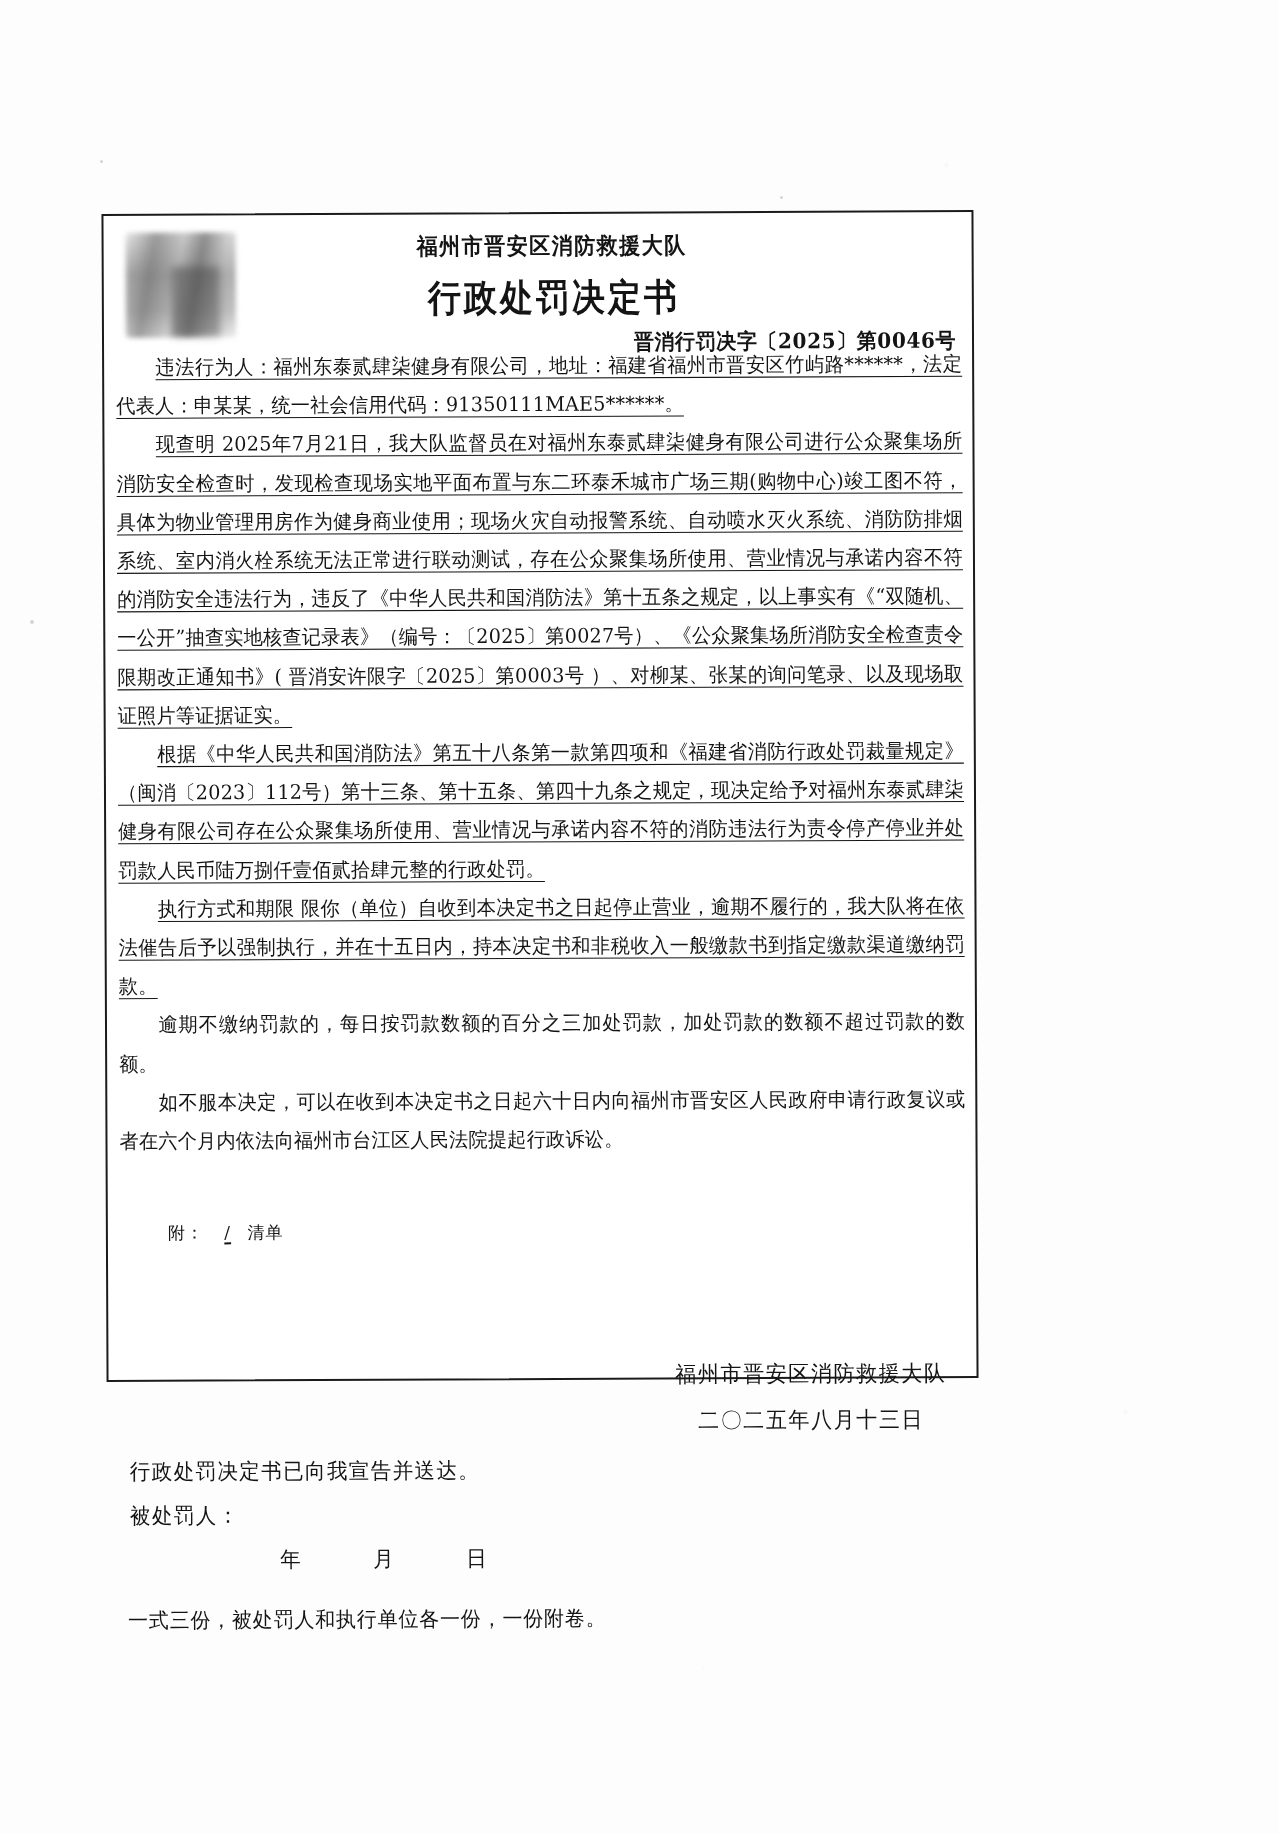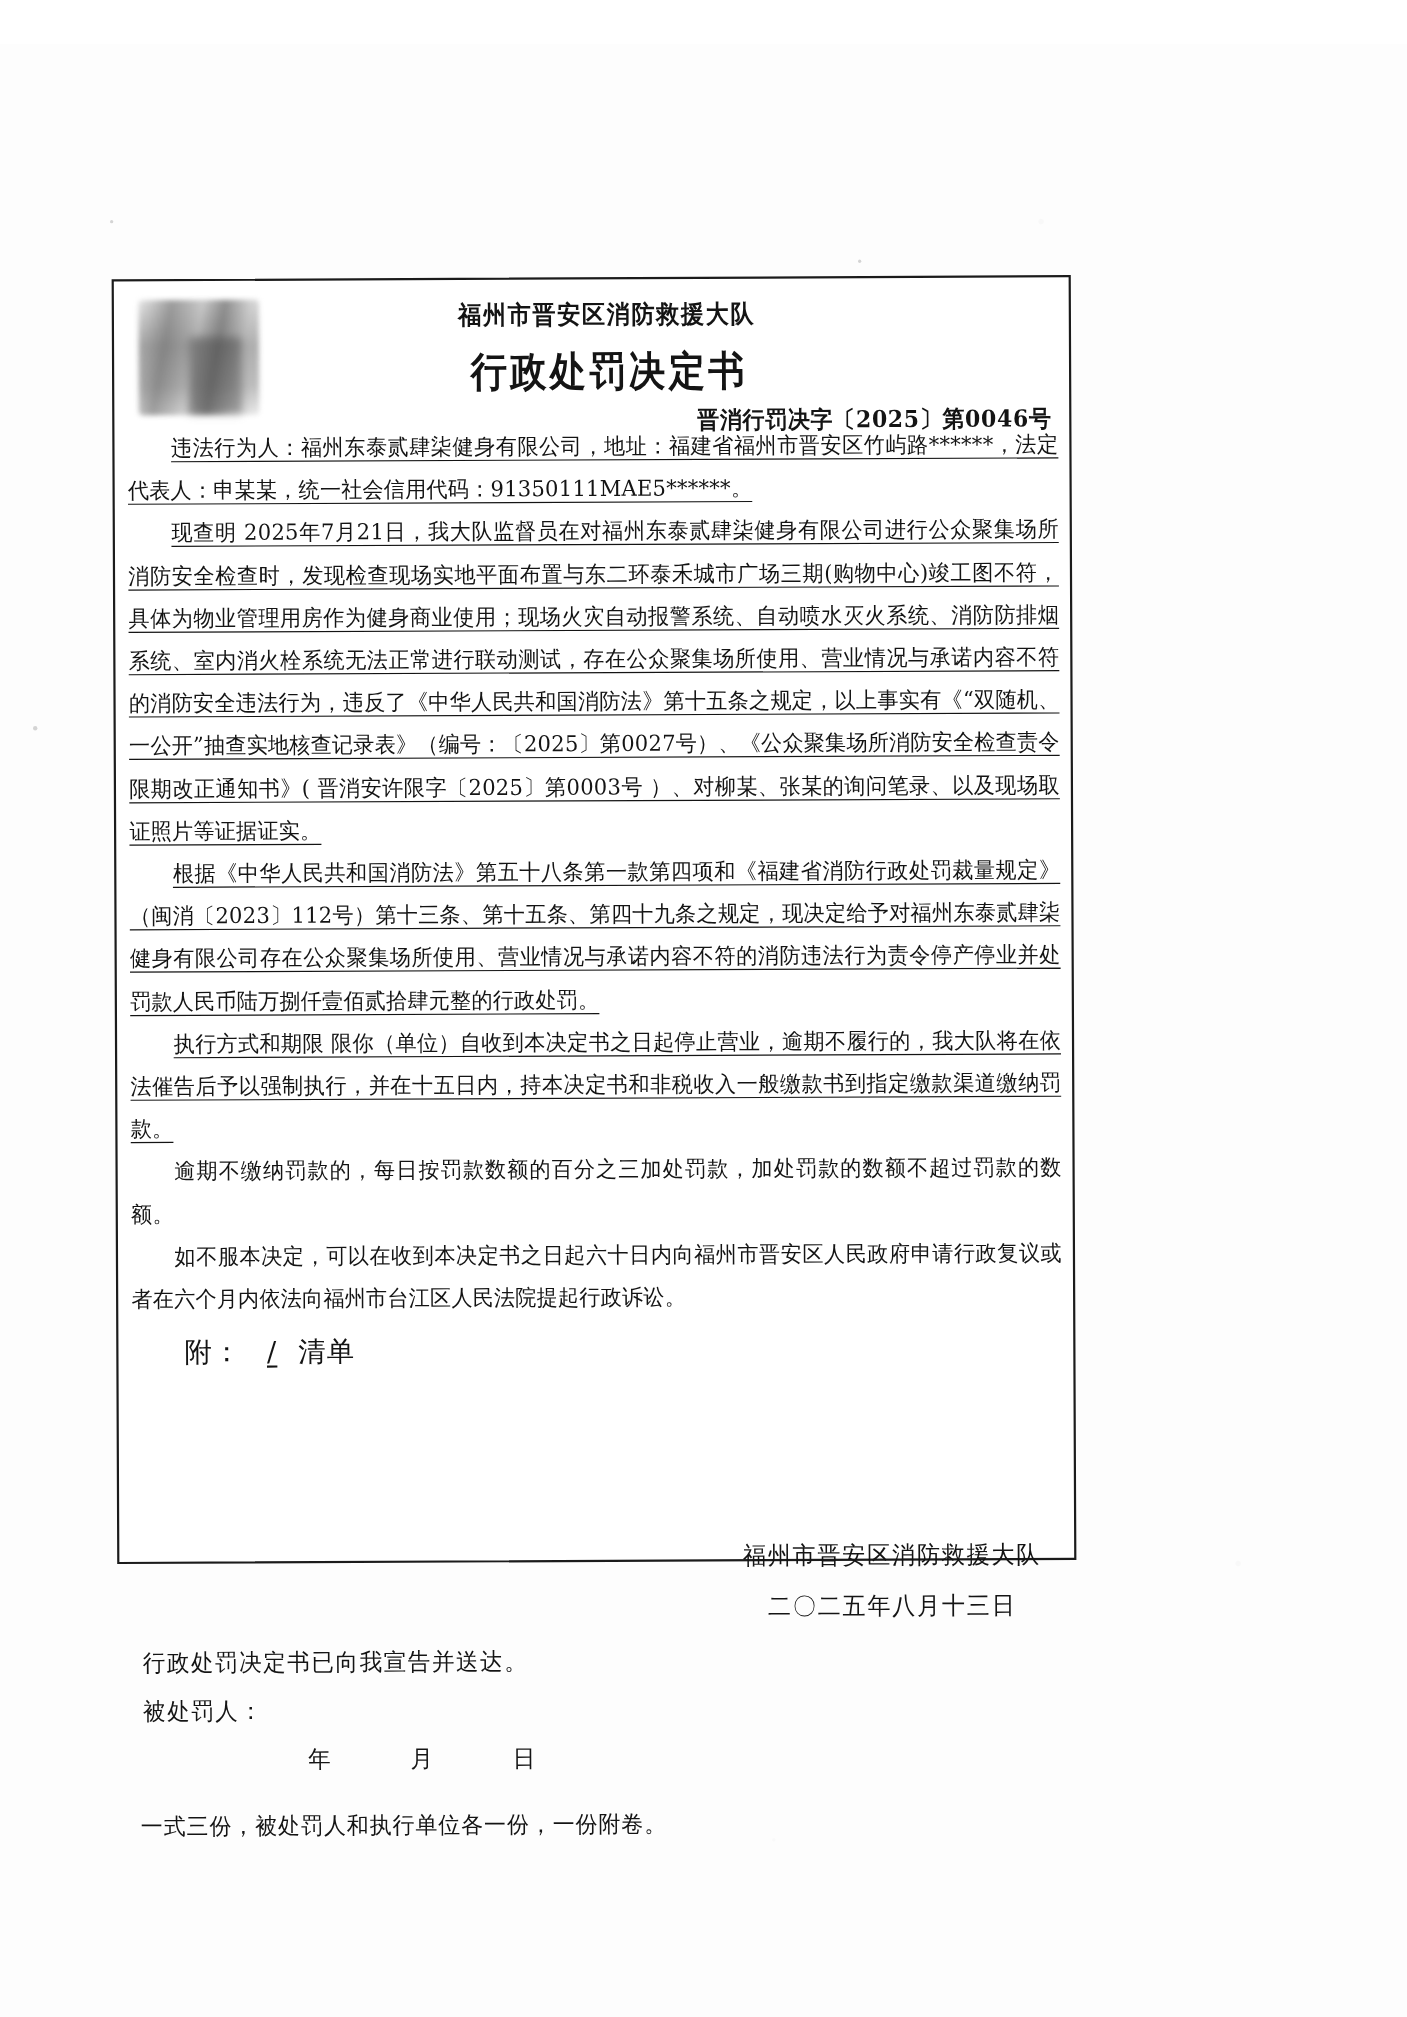--- a/index.html
+++ b/index.html
@@ -14,21 +14,20 @@
     font-family: "DejaVu Serif", "Liberation Serif", serif;
     color: #141414;
     overflow: hidden;
   }
 
   
   .scan-page {
     position: absolute;
     inset: 0;
     background: #fdfdfd;
-    margin-top: 40px;
   }
   .scan-noise {
     position: absolute;
     inset: 0;
     background-image:
       radial-gradient(circle at 12% 18%, rgba(0,0,0,0.022) 0 2px, transparent 3px),
       radial-gradient(circle at 74% 9%, rgba(0,0,0,0.018) 0 2px, transparent 3px),
       radial-gradient(circle at 36% 62%, rgba(0,0,0,0.015) 0 1px, transparent 2px),
       radial-gradient(circle at 88% 77%, rgba(0,0,0,0.02) 0 2px, transparent 3px),
       radial-gradient(circle at 55% 91%, rgba(0,0,0,0.015) 0 1px, transparent 2px);
@@ -129,22 +128,22 @@
   }
   .p-under {
     text-decoration: underline;
     text-decoration-thickness: 1.4px;
     text-underline-offset: 5px;
   }
 
   .attachment {
     position: absolute;
     left: 60px;
-    top: 957px;
-    font-size: 25px;
+    top: 1006px;
+    font-size: 17px;
     letter-spacing: 1px;
   }
   .attach-slash {
     display: inline-block;
     padding: 0 10px 0 14px;
     transform: skewX(-18px);
     text-decoration: underline;
     text-decoration-thickness: 1.5px;
     text-underline-offset: 4px;
   }

